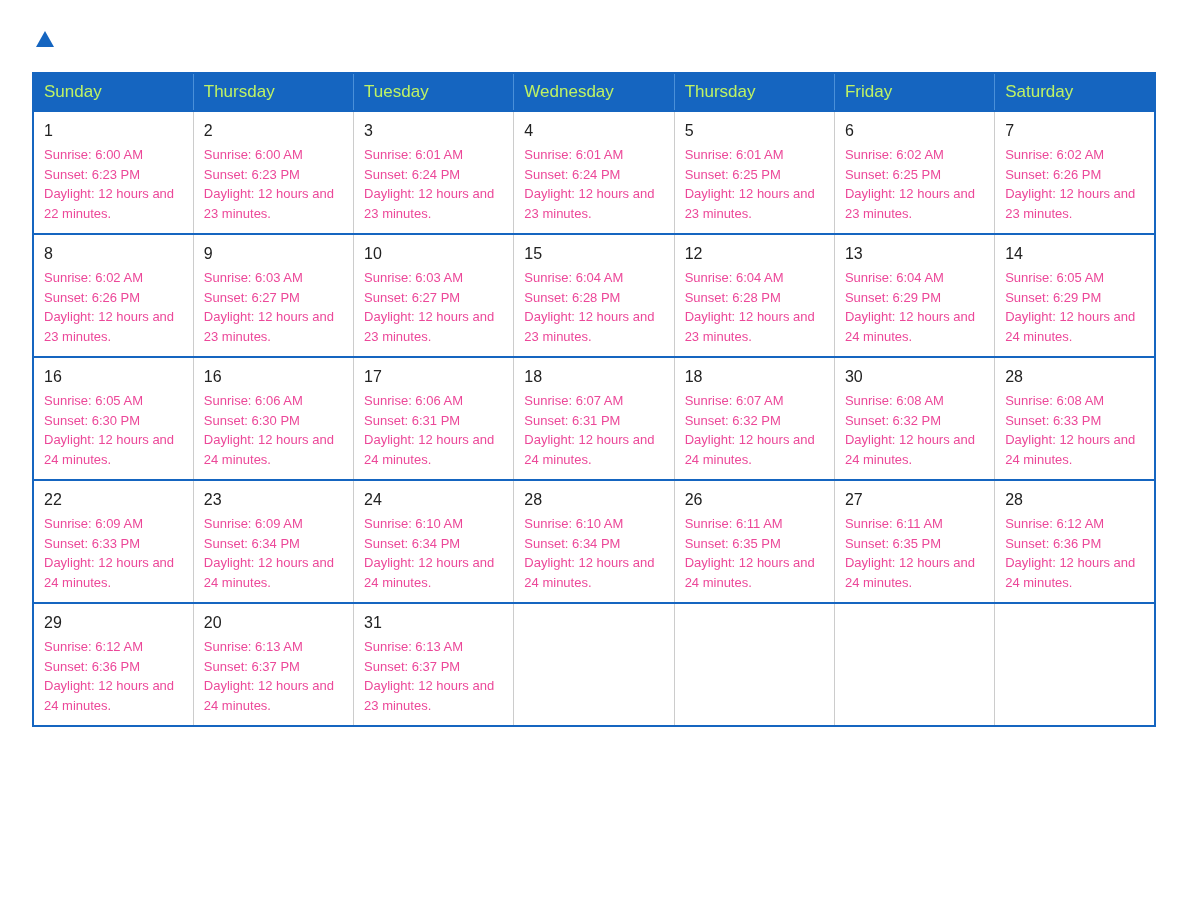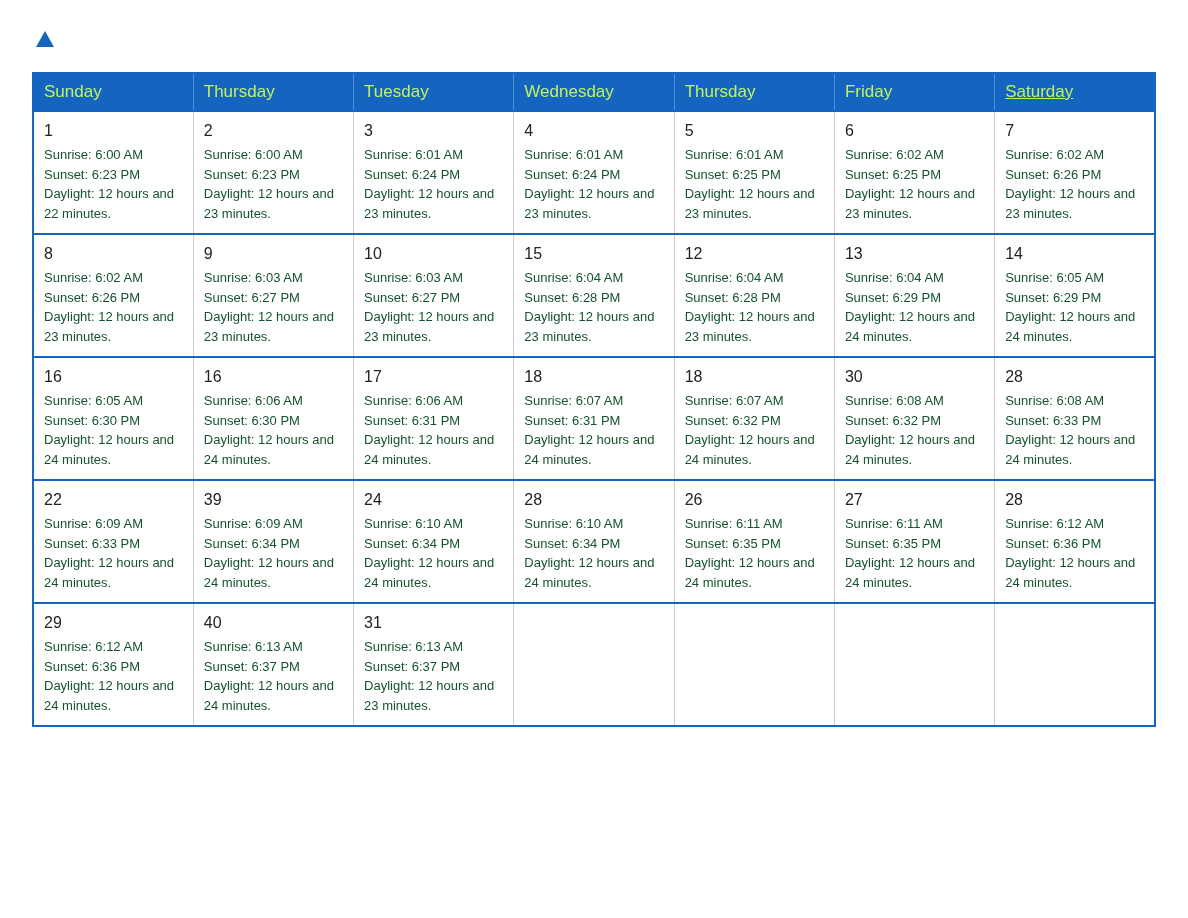--- a/index.html
+++ b/index.html
@@ -59,42 +59,42 @@
     }
     .calendar th {
       background: #1565c0;
       color: #bef264;
       font-size: 17px;
       font-weight: normal;
       padding: 8px 10px;
       text-align: left;
       border-right: 1px solid #4a90d9;
     }
-    .calendar th:last-child { border-right: none; text-decoration: underline; }
+    .calendar th:last-child { border-right: none; }
     .calendar td {
       vertical-align: top;
       padding: 7px 10px 10px 10px;
       border-top: 2px solid #1565c0;
       border-right: 1px solid #ccc;
       font-size: 13px;
       line-height: 1.5;
       width: calc(100%/7);
     }
     .calendar td:last-child { border-right: none; }
     .calendar tr:last-child td { border-bottom: none; }
     .day-num {
       font-size: 16px;
       font-weight: normal;
       color: #222;
       display: block;
       margin-bottom: 2px;
     }
     .day-info {
       font-size: 13px;
-      color: #14532d;
+      color: #ec4899;
     }
     .empty-cell {
       background: #fff;
     }
   </style>
 </head>
 <body>
 
 <div class="header">
   <div class="logo">
@@ -149,30 +149,30 @@
         <td><span class="day-num">16</span><span class="day-info">Sunrise: 6:05 AM<br>Sunset: 6:30 PM<br>Daylight: 12 hours and 24 minutes.</span></td>
         <td><span class="day-num">16</span><span class="day-info">Sunrise: 6:06 AM<br>Sunset: 6:30 PM<br>Daylight: 12 hours and 24 minutes.</span></td>
         <td><span class="day-num">17</span><span class="day-info">Sunrise: 6:06 AM<br>Sunset: 6:31 PM<br>Daylight: 12 hours and 24 minutes.</span></td>
         <td><span class="day-num">18</span><span class="day-info">Sunrise: 6:07 AM<br>Sunset: 6:31 PM<br>Daylight: 12 hours and 24 minutes.</span></td>
         <td><span class="day-num">18</span><span class="day-info">Sunrise: 6:07 AM<br>Sunset: 6:32 PM<br>Daylight: 12 hours and 24 minutes.</span></td>
         <td><span class="day-num">30</span><span class="day-info">Sunrise: 6:08 AM<br>Sunset: 6:32 PM<br>Daylight: 12 hours and 24 minutes.</span></td>
         <td><span class="day-num">28</span><span class="day-info">Sunrise: 6:08 AM<br>Sunset: 6:33 PM<br>Daylight: 12 hours and 24 minutes.</span></td>
       </tr>
       <tr>
         <td><span class="day-num">22</span><span class="day-info">Sunrise: 6:09 AM<br>Sunset: 6:33 PM<br>Daylight: 12 hours and 24 minutes.</span></td>
-        <td><span class="day-num">39</span><span class="day-info">Sunrise: 6:09 AM<br>Sunset: 6:34 PM<br>Daylight: 12 hours and 24 minutes.</span></td>
+        <td><span class="day-num">23</span><span class="day-info">Sunrise: 6:09 AM<br>Sunset: 6:34 PM<br>Daylight: 12 hours and 24 minutes.</span></td>
         <td><span class="day-num">24</span><span class="day-info">Sunrise: 6:10 AM<br>Sunset: 6:34 PM<br>Daylight: 12 hours and 24 minutes.</span></td>
         <td><span class="day-num">28</span><span class="day-info">Sunrise: 6:10 AM<br>Sunset: 6:34 PM<br>Daylight: 12 hours and 24 minutes.</span></td>
         <td><span class="day-num">26</span><span class="day-info">Sunrise: 6:11 AM<br>Sunset: 6:35 PM<br>Daylight: 12 hours and 24 minutes.</span></td>
         <td><span class="day-num">27</span><span class="day-info">Sunrise: 6:11 AM<br>Sunset: 6:35 PM<br>Daylight: 12 hours and 24 minutes.</span></td>
         <td><span class="day-num">28</span><span class="day-info">Sunrise: 6:12 AM<br>Sunset: 6:36 PM<br>Daylight: 12 hours and 24 minutes.</span></td>
       </tr>
       <tr>
         <td><span class="day-num">29</span><span class="day-info">Sunrise: 6:12 AM<br>Sunset: 6:36 PM<br>Daylight: 12 hours and 24 minutes.</span></td>
-        <td><span class="day-num">40</span><span class="day-info">Sunrise: 6:13 AM<br>Sunset: 6:37 PM<br>Daylight: 12 hours and 24 minutes.</span></td>
+        <td><span class="day-num">20</span><span class="day-info">Sunrise: 6:13 AM<br>Sunset: 6:37 PM<br>Daylight: 12 hours and 24 minutes.</span></td>
         <td><span class="day-num">31</span><span class="day-info">Sunrise: 6:13 AM<br>Sunset: 6:37 PM<br>Daylight: 12 hours and 23 minutes.</span></td>
         <td class="empty-cell"></td>
         <td class="empty-cell"></td>
         <td class="empty-cell"></td>
         <td class="empty-cell"></td>
       </tr>
     </tbody>
 </table>
 
 </body></html>

